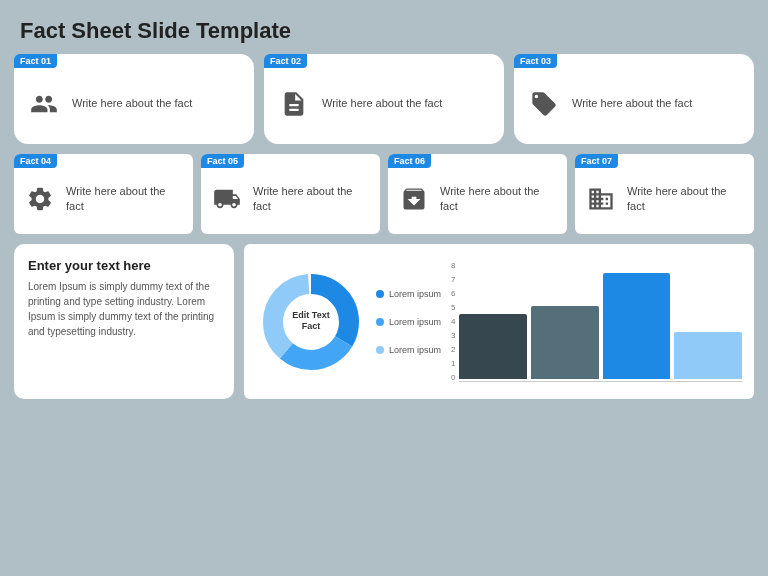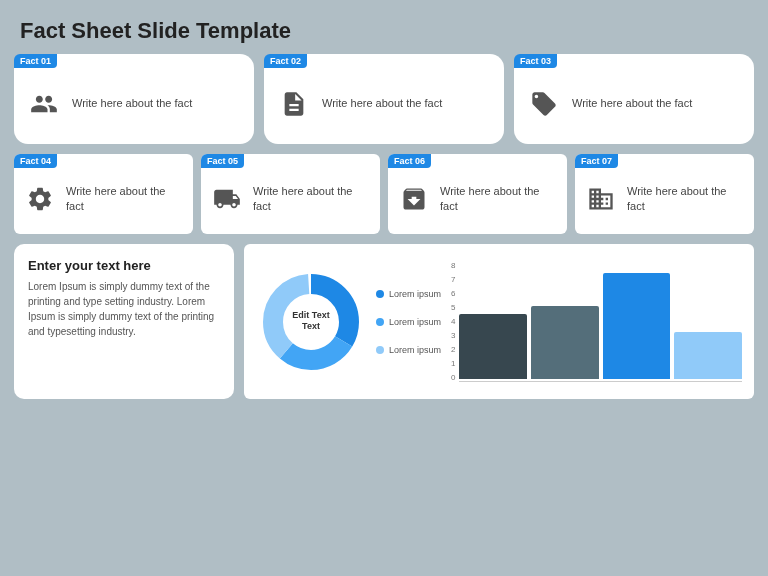--- a/index.html
+++ b/index.html
@@ -311,21 +311,21 @@
 
           <circle cx="55" cy="55" r="38" fill="none" stroke="#1e88e5" stroke-width="20" stroke-dasharray="80 159" stroke-dashoffset="0" transform="rotate(-90 55 55)"></circle>
 
           <circle cx="55" cy="55" r="38" fill="none" stroke="#42a5f5" stroke-width="20" stroke-dasharray="66 159" stroke-dashoffset="-80" transform="rotate(-90 55 55)"></circle>
 
           <circle cx="55" cy="55" r="38" fill="none" stroke="#90caf9" stroke-width="20" stroke-dasharray="90 159" stroke-dashoffset="-146" transform="rotate(-90 55 55)"></circle>
 
           <circle cx="55" cy="55" r="26" fill="white"></circle>
         </svg>
         <div class="donut-center-text">
-          <span>Edit Text</span><br><span>Text</span>
+          <span>Edit Text</span><br><span>Fact</span>
         </div>
       </div>
 
       <div class="legend">
         <div class="legend-item">
           <div class="legend-dot" style="background:#1e88e5;"></div>
           <span>Lorem ipsum</span>
         </div>
         <div class="legend-item">
           <div class="legend-dot" style="background:#42a5f5;"></div>

